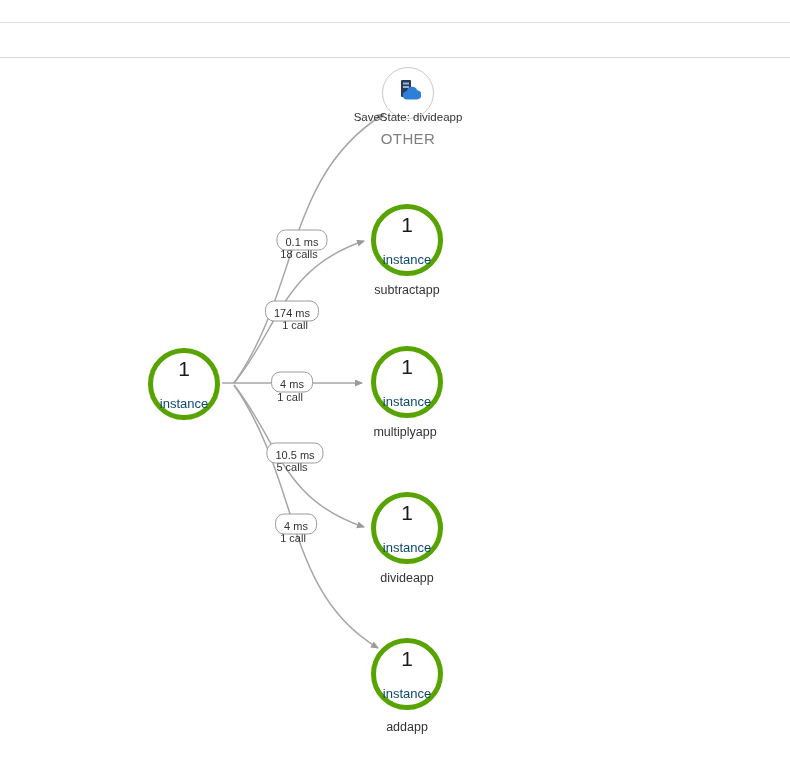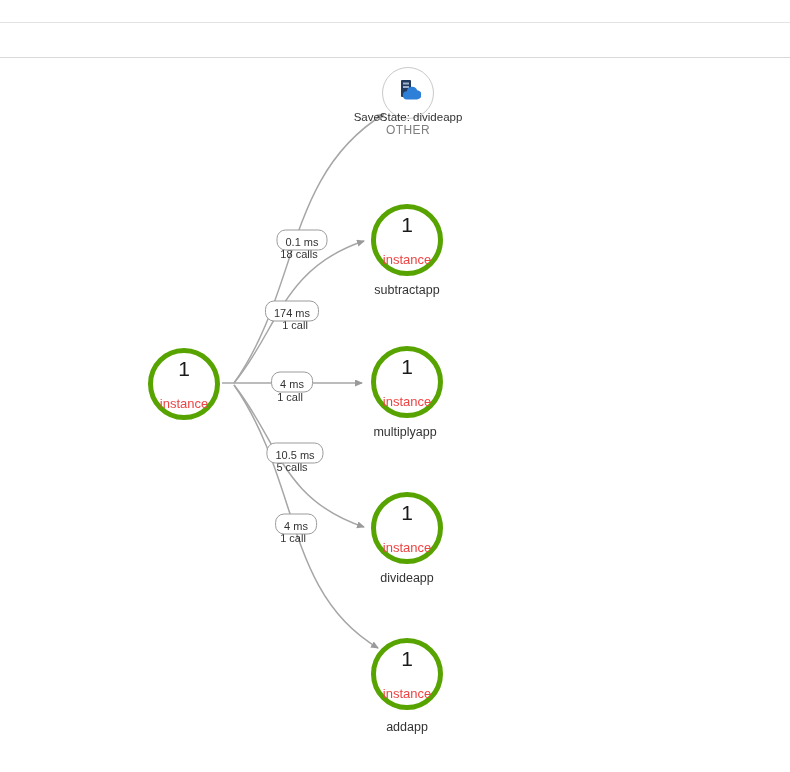--- a/index.html
+++ b/index.html
@@ -40,43 +40,43 @@
     position:absolute;z-index:2;
     width:72px;height:72px;
     box-sizing:border-box;
     border:5px solid #57a300;
     border-radius:50%;
     background:#fff;
     display:flex;flex-direction:column;align-items:center;justify-content:center;
     cursor:pointer;
   }
   .node-green .count{font-size:21px;color:#1a1a1a;line-height:21px;}
-  .node-green .count-label{font-size:13px;color:#ef4444;line-height:14px;margin-top:18px;}
+  .node-green .count-label{font-size:13px;color:#0c4a6e;line-height:14px;margin-top:18px;}
   .node-gray{
     position:absolute;z-index:2;
     width:52px;height:52px;
     box-sizing:border-box;
     border:1px solid #c9c9c9;
     border-radius:50%;
     background:#fff;
     display:flex;align-items:center;justify-content:center;
     cursor:pointer;
   }
   .node-label{
     position:absolute;z-index:2;
     width:220px;
     text-align:center;
     font-size:12.5px;color:#333;
     white-space:nowrap;
   }
   .node-sublabel{
     display:block;
-    font-size:12px;color:#7f7f7f;
+    font-size:15px;color:#7f7f7f;
     letter-spacing:0.4px;
-    margin-top:0;
+    margin-top:7px;
   }
 </style>
 </head>
 <body>
 
 <div class="page">
 
   <div class="top-strip-1"></div>
   <div class="top-strip-2"></div>
 

